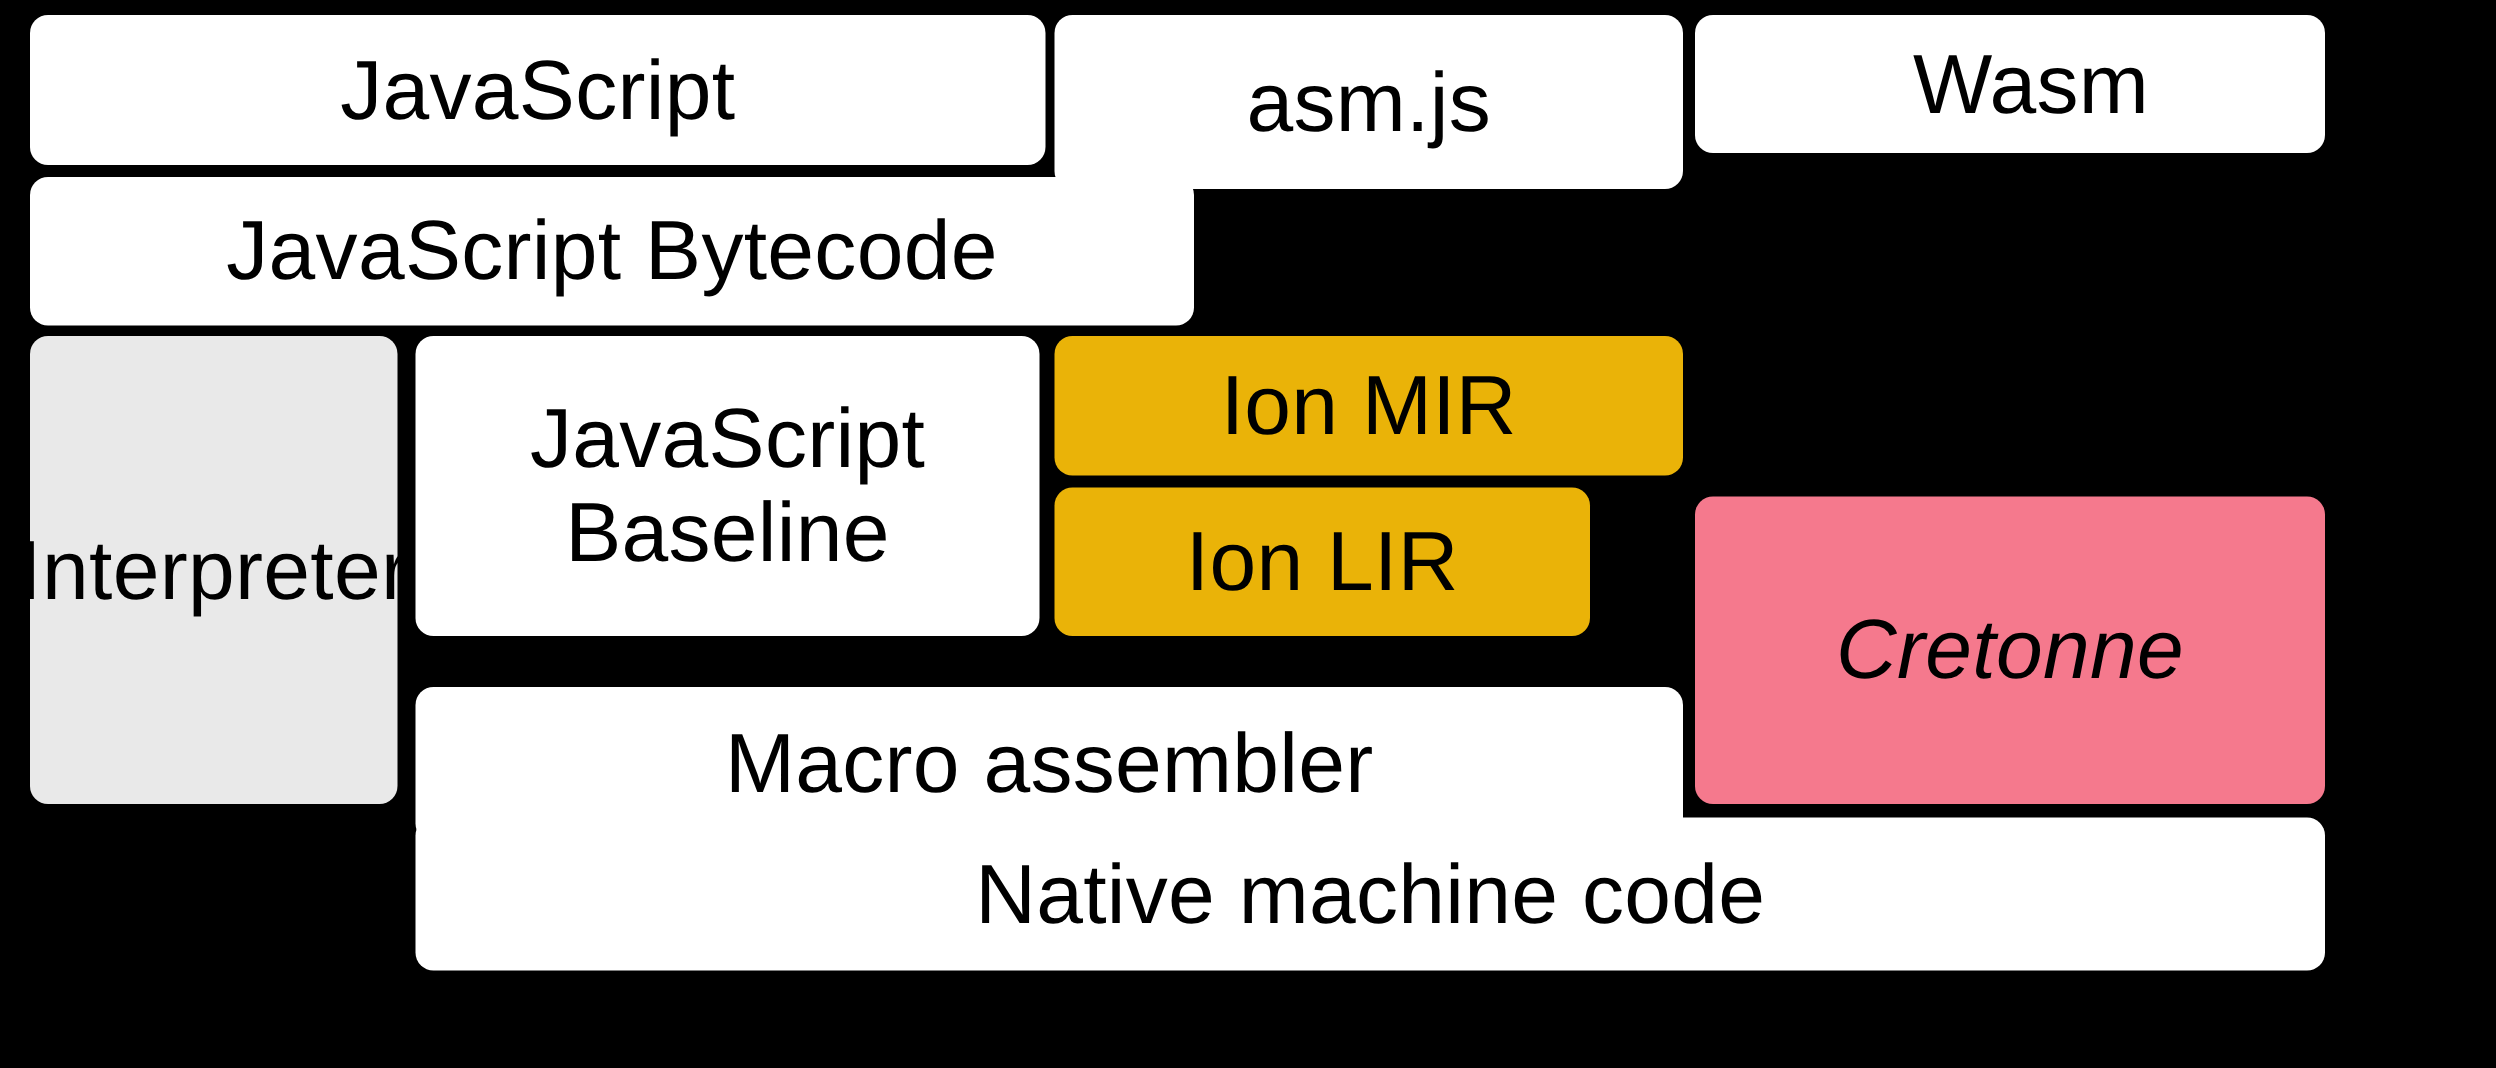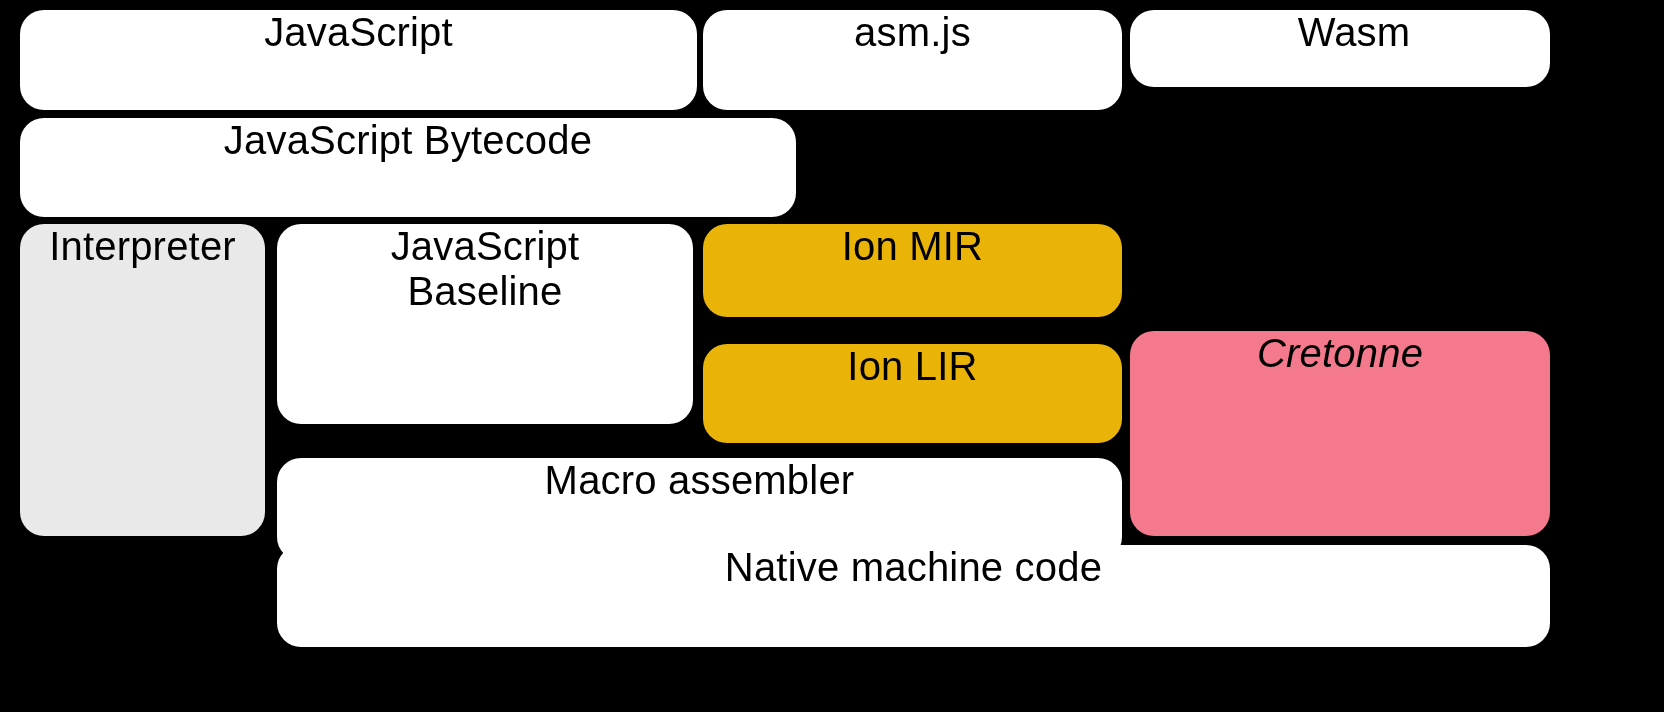--- a/index.html
+++ b/index.html
@@ -11,51 +11,51 @@
     position: relative;
     width: 1664px;
     height: 712px;
     background: #000000;
     overflow: hidden;
     font-family: "Liberation Sans", sans-serif;
   }
   .node {
     position: absolute;
     display: flex;
-    align-items: flex-start;
+    align-items: center;
     justify-content: center;
     text-align: center;
     box-sizing: border-box;
-    border-radius: 24px;
+    border-radius: 12px;
     color: #000000;
-    font-size: 40px;
+    font-size: 56px;
     line-height: 1.12;
     letter-spacing: 0.2px;
     white-space: pre-line;
     user-select: none;
   }
   .fill-white { background: #ffffff; }
   .fill-gray  { background: #e9e9e9; }
   .fill-green { background: #eab308; }
   .fill-pink  { background: #f5798d; font-style: italic; }
 </style>
 </head>
 <body>
 
 <div id="canvas">
 
   <div class="node fill-white" style="left:20px;  top:10px;  width:677px;  height:100px;">
     <span>JavaScript</span>
   </div>
 
-  <div class="node fill-white" style="left:703px; top:10px;  width:419px;  height:100px;">
+  <div class="node fill-white" style="left:703px; top:10px;  width:419px;  height:116px;">
     <span>asm.js</span>
   </div>
 
-  <div class="node fill-white" style="left:1130px;top:10px;  width:420px;  height:77px;padding-left:28px;">
+  <div class="node fill-white" style="left:1130px;top:10px;  width:420px;  height:92px;padding-left:28px;">
     <span>Wasm</span>
   </div>
 
   <div class="node fill-white" style="left:20px;  top:118px; width:776px;  height:99px;">
     <span>JavaScript Bytecode</span>
   </div>
 
 
   <div class="node fill-gray" style="left:20px;  top:224px; width:245px;  height:312px;">
     <span>Interpreter</span>
@@ -63,21 +63,21 @@
 
   <div class="node fill-white" style="left:277px; top:224px; width:416px;  height:200px;">
     <span>JavaScript
 Baseline</span>
   </div>
 
   <div class="node fill-green" style="left:703px; top:224px; width:419px;  height:93px;">
     <span>Ion MIR</span>
   </div>
 
-  <div class="node fill-green" style="left:703px; top:344px; width:419px;  height:99px;">
+  <div class="node fill-green" style="left:703px; top:325px; width:357px;  height:99px;">
     <span>Ion LIR</span>
   </div>
 
   <div class="node fill-pink" style="left:1130px;top:331px; width:420px;  height:205px;">
     <span>Cretonne</span>
   </div>
 
   <div class="node fill-white" style="left:277px; top:433px; width:845px;  height:103px;margin-top:25px;">
     <span>Macro assembler</span>
   </div>

